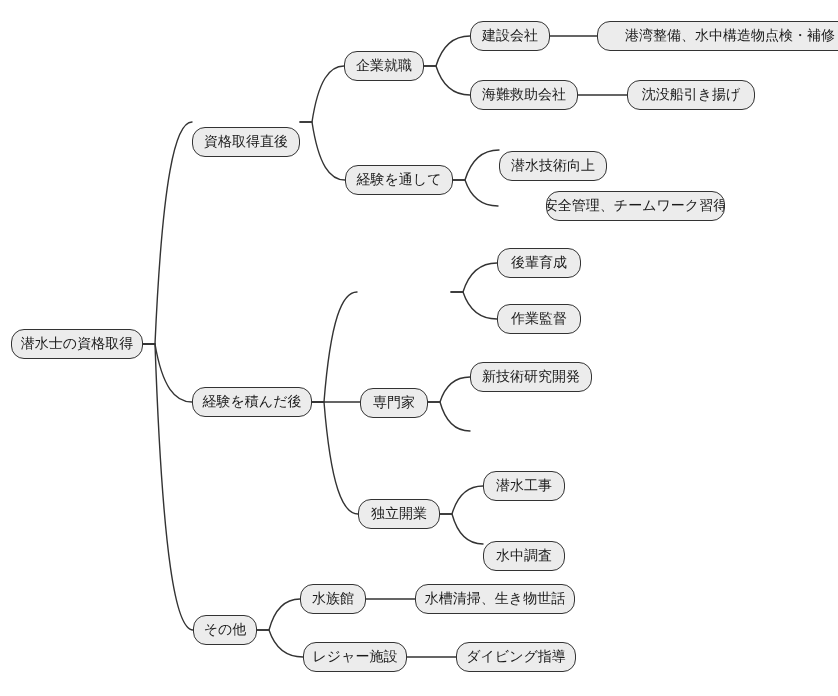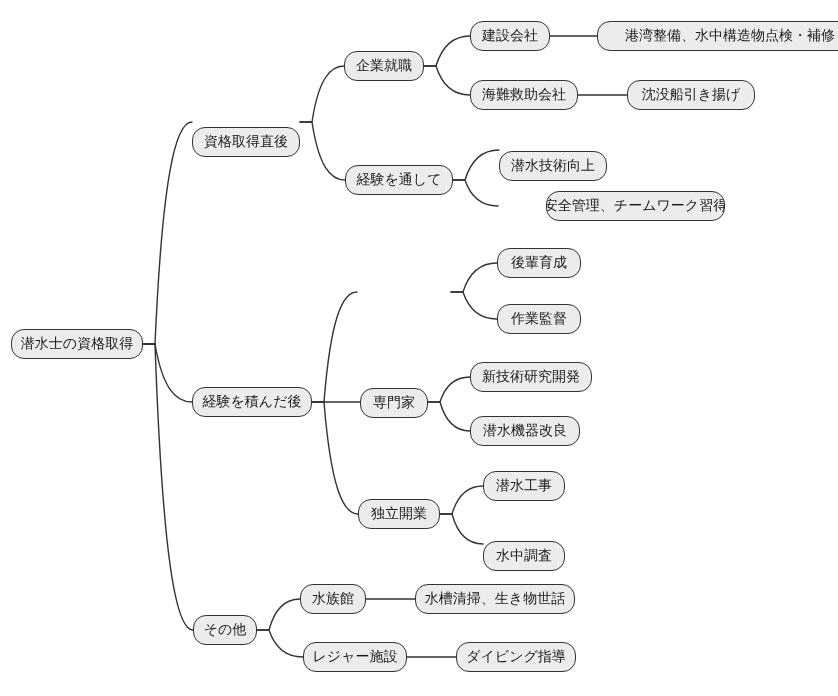--- a/index.html
+++ b/index.html
@@ -66,21 +66,20 @@
     <div class="node" style="left: 470px; top: 80px; width: 108px;">海難救助会社</div>
     <div class="node" style="left: 627px; top: 80px; width: 128px;">沈没船引き揚げ</div>
     <div class="node" style="left: 345px; top: 165px; width: 108px;">経験を通して</div>
     <div class="node" style="left: 499px; top: 135px; width: 108px; margin-top: 16px;">潜水技術向上</div>
     <div class="node" style="left: 502px; top: 191px; width: 179px; margin-left: 44px;">安全管理、チームワーク習得</div>
     <div class="node" style="left: 192px; top: 387px; width: 120px;">経験を積んだ後</div>
     <div class="node" style="left: 497px; top: 248px; width: 84px;">後輩育成</div>
     <div class="node" style="left: 497px; top: 304px; width: 84px;">作業監督</div>
     <div class="node" style="left: 360px; top: 388px; width: 68px;">専門家</div>
     <div class="node" style="left: 470px; top: 362px; width: 122px;">新技術研究開発</div>
-    <div class="node" style="left: 470px; top: 416px; width: 110px;">潜水機器改良</div>
     <div class="node" style="left: 358px; top: 499px; width: 82px;">独立開業</div>
     <div class="node" style="left: 483px; top: 471px; width: 82px;">潜水工事</div>
     <div class="node" style="left: 483px; top: 529px; width: 82px; margin-top: 12px;">水中調査</div>
     <div class="node" style="left: 193px; top: 615px; width: 64px;">その他</div>
     <div class="node" style="left: 300px; top: 584px; width: 66px;">水族館</div>
     <div class="node" style="left: 415px; top: 584px; width: 160px;">水槽清掃、生き物世話</div>
     <div class="node" style="left: 303px; top: 642px; width: 104px;">レジャー施設</div>
     <div class="node" style="left: 456px; top: 642px; width: 120px;">ダイビング指導</div>
   </div>
 

